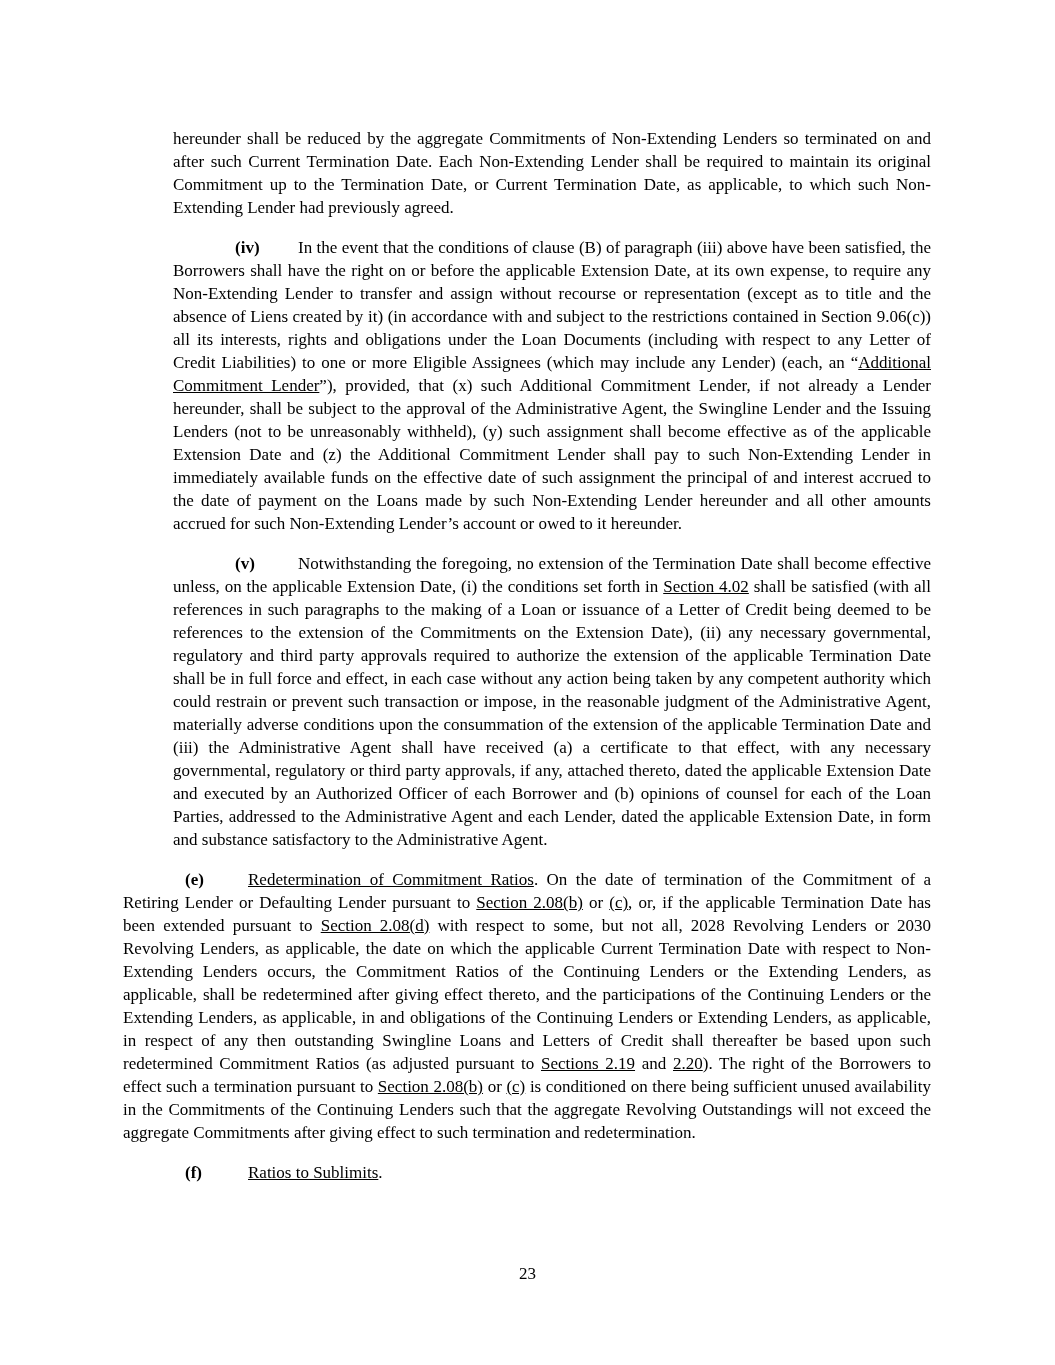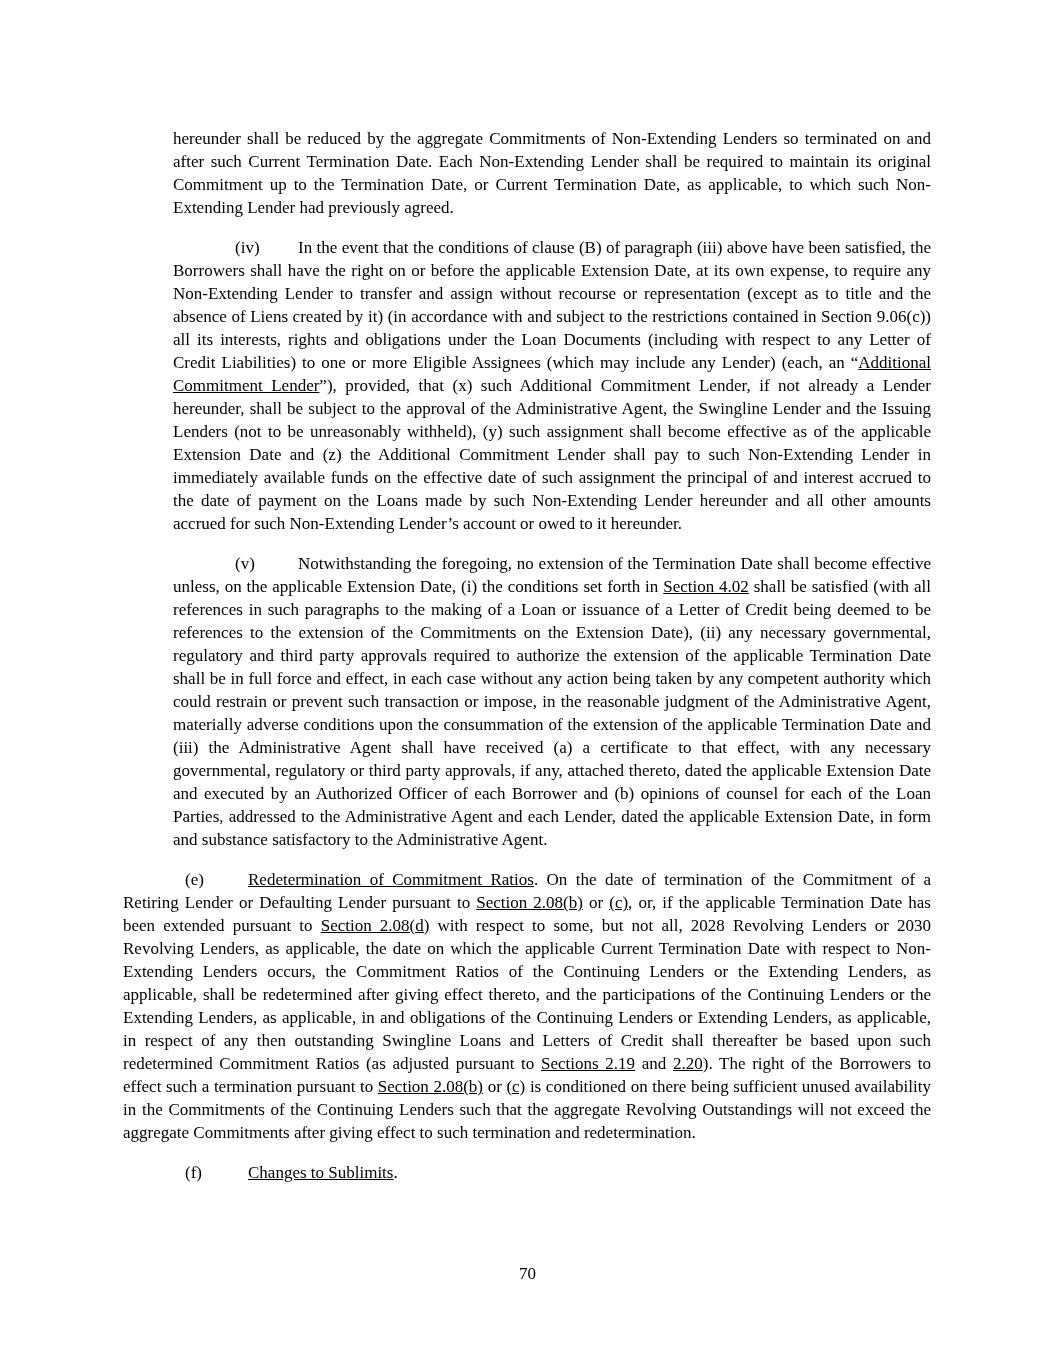--- a/index.html
+++ b/index.html
@@ -24,35 +24,36 @@
     margin: 0 0 17px 0;
     text-align: justify;
     text-indent: 0;
   }
   .doc-body p.sub { margin-left: 50px; }
   .doc-body p.labeled { text-indent: 62px; }
   .plabel {
     display: inline-block;
     width: 63px;
     text-indent: 0;
+    font-weight: bold;
   }
   .u { text-decoration: underline; }
   .page-number {
     position: absolute;
     top: 1262px;
     left: 0;
     width: 100%;
     text-align: center;
     font-size: 17px;
   }
 </style>
 </head>
 <body>
 
 <div class="doc-body">
     <p class="sub"><span>hereunder shall be reduced by the aggregate Commitments of Non-Extending Lenders so terminated on and after such Current Termination Date.  Each Non-Extending Lender shall be required to maintain its original Commitment up to the Termination Date, or Current Termination Date, as applicable, to which such Non-Extending Lender had previously agreed.</span></p>
     <p class="sub labeled"><span class="plabel">(iv)</span><span>In the event that the conditions of clause (B) of paragraph (iii) above have been satisfied, the Borrowers shall have the right on or before the applicable Extension Date, at its own expense, to require any Non-Extending Lender to transfer and assign without recourse or representation (except as to title and the absence of Liens created by it) (in accordance with and subject to the restrictions contained in Section 9.06(c)) all its interests, rights and obligations under the Loan Documents (including with respect to any Letter of Credit Liabilities) to one or more Eligible Assignees (which may include any Lender) (each, an “</span><span class="u">Additional Commitment Lender</span><span>”), provided, that (x) such Additional Commitment Lender, if not already a Lender hereunder, shall be subject to the approval of the Administrative Agent, the Swingline Lender and the Issuing Lenders (not to be unreasonably withheld), (y) such assignment shall become effective as of the applicable Extension Date and (z) the Additional Commitment Lender shall pay to such Non-Extending Lender in immediately available funds on the effective date of such assignment the principal of and interest accrued to the date of payment on the Loans made by such Non-Extending Lender hereunder and all other amounts accrued for such Non-Extending Lender’s account or owed to it hereunder.</span></p>
     <p class="sub labeled"><span class="plabel">(v)</span><span>Notwithstanding the foregoing, no extension of the Termination Date shall become effective unless, on the applicable Extension Date, (i) the conditions set forth in </span><span class="u">Section 4.02</span><span> shall be satisfied (with all references in such paragraphs to the making of a Loan or issuance of a Letter of Credit being deemed to be references to the extension of the Commitments on the Extension Date), (ii) any necessary governmental, regulatory and third party approvals required to authorize the extension of the applicable Termination Date shall be in full force and effect, in each case without any action being taken by any competent authority which could restrain or prevent such transaction or impose, in the reasonable judgment of the Administrative Agent, materially adverse conditions upon the consummation of the extension of the applicable Termination Date and (iii) the Administrative Agent shall have received (a) a certificate to that effect, with any necessary governmental, regulatory or third party approvals, if any, attached thereto, dated the applicable Extension Date and executed by an Authorized Officer of each Borrower and (b) opinions of counsel for each of the Loan Parties, addressed to the Administrative Agent and each Lender, dated the applicable Extension Date, in form and substance satisfactory to the Administrative Agent.</span></p>
     <p class="labeled"><span class="plabel">(e)</span><span class="u">Redetermination of Commitment Ratios</span><span>.  On the date of termination of the Commitment of a Retiring Lender or Defaulting Lender pursuant to </span><span class="u">Section 2.08(b)</span><span> or </span><span class="u">(c)</span><span>, or, if the applicable Termination Date has been extended pursuant to </span><span class="u">Section 2.08(d)</span><span> with respect to some, but not all, 2028 Revolving Lenders or 2030 Revolving Lenders, as applicable, the date on which the applicable Current Termination Date with respect to Non-Extending Lenders occurs, the Commitment Ratios of the Continuing Lenders or the Extending Lenders, as applicable, shall be redetermined after giving effect thereto, and the participations of the Continuing Lenders or the Extending Lenders, as applicable, in and obligations of the Continuing Lenders or Extending Lenders, as applicable, in respect of any then outstanding Swingline Loans and Letters of Credit shall thereafter be based upon such redetermined Commitment Ratios (as adjusted pursuant to </span><span class="u">Sections 2.19</span><span> and </span><span class="u">2.20</span><span>).  The right of the Borrowers to effect such a termination pursuant to </span><span class="u">Section 2.08(b)</span><span> or </span><span class="u">(c)</span><span> is conditioned on there being sufficient unused availability in the Commitments of the Continuing Lenders such that the aggregate Revolving Outstandings will not exceed the aggregate Commitments after giving effect to such termination and redetermination.</span></p>
-    <p class="labeled"><span class="plabel">(f)</span><span class="u">Changes to Sublimits</span><span>.</span></p>
+    <p class="labeled"><span class="plabel">(f)</span><span class="u">Ratios to Sublimits</span><span>.</span></p>
   </div>
 
-<div class="page-number">70</div>
+<div class="page-number">23</div>
 
 </body></html>

